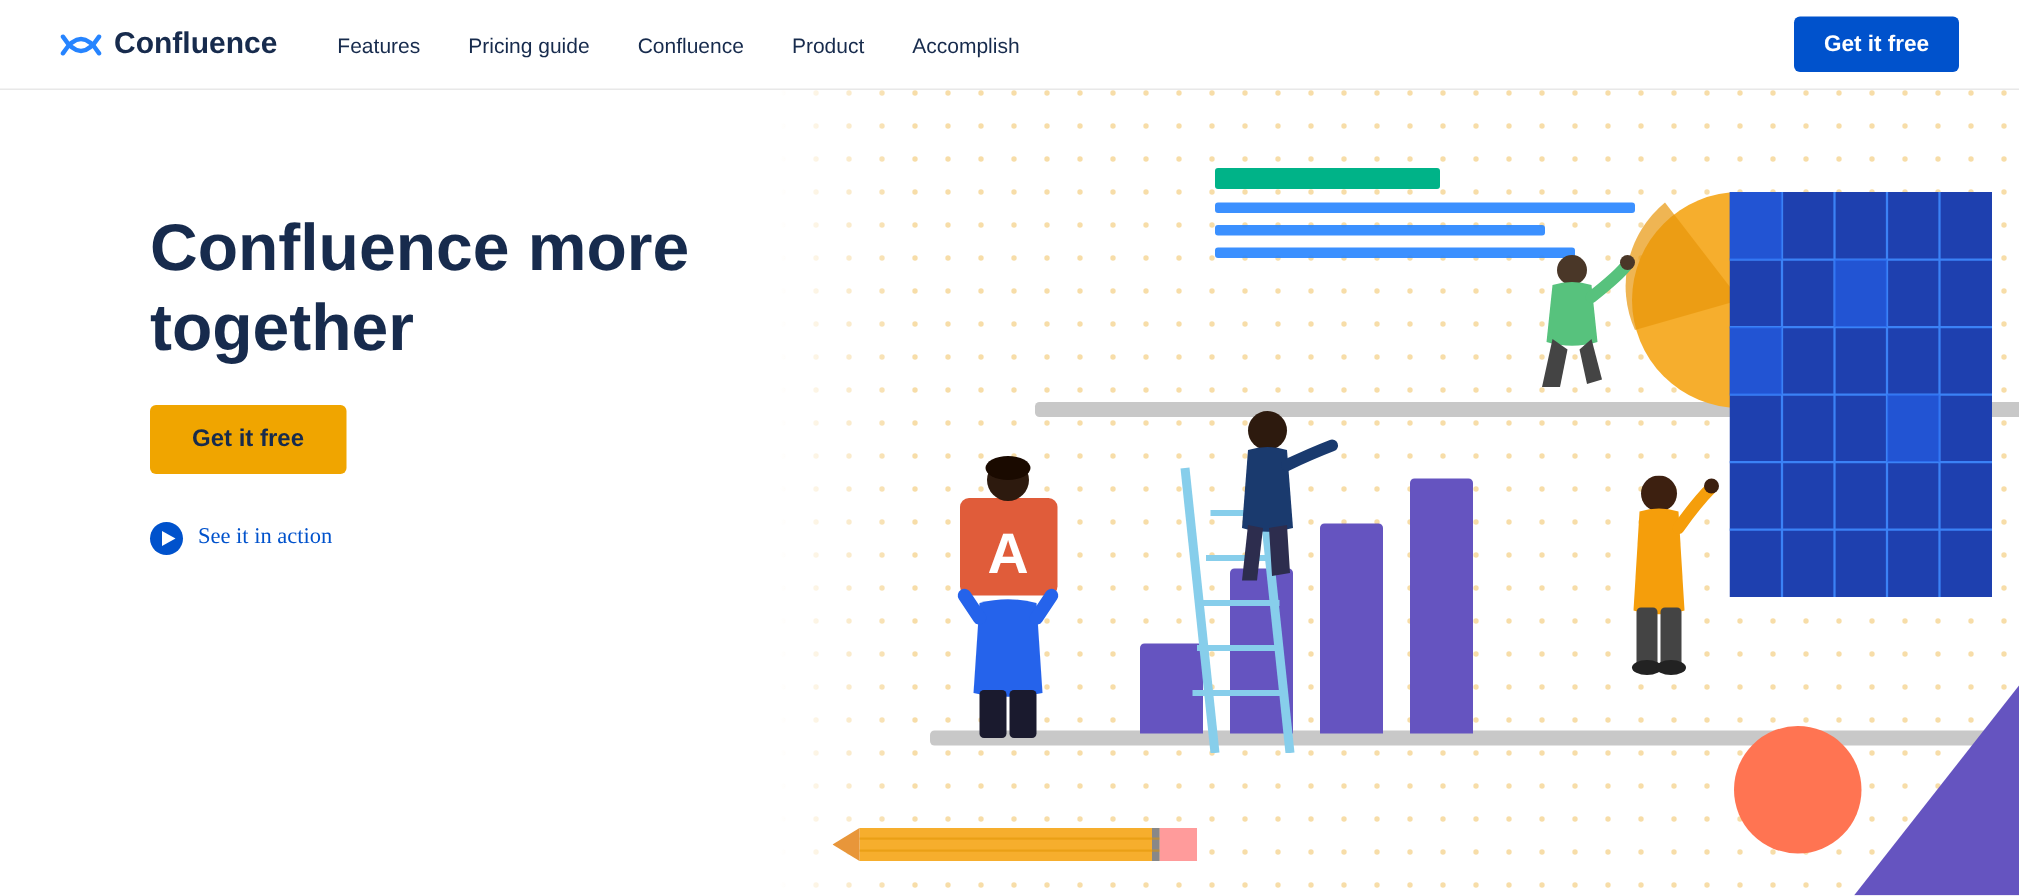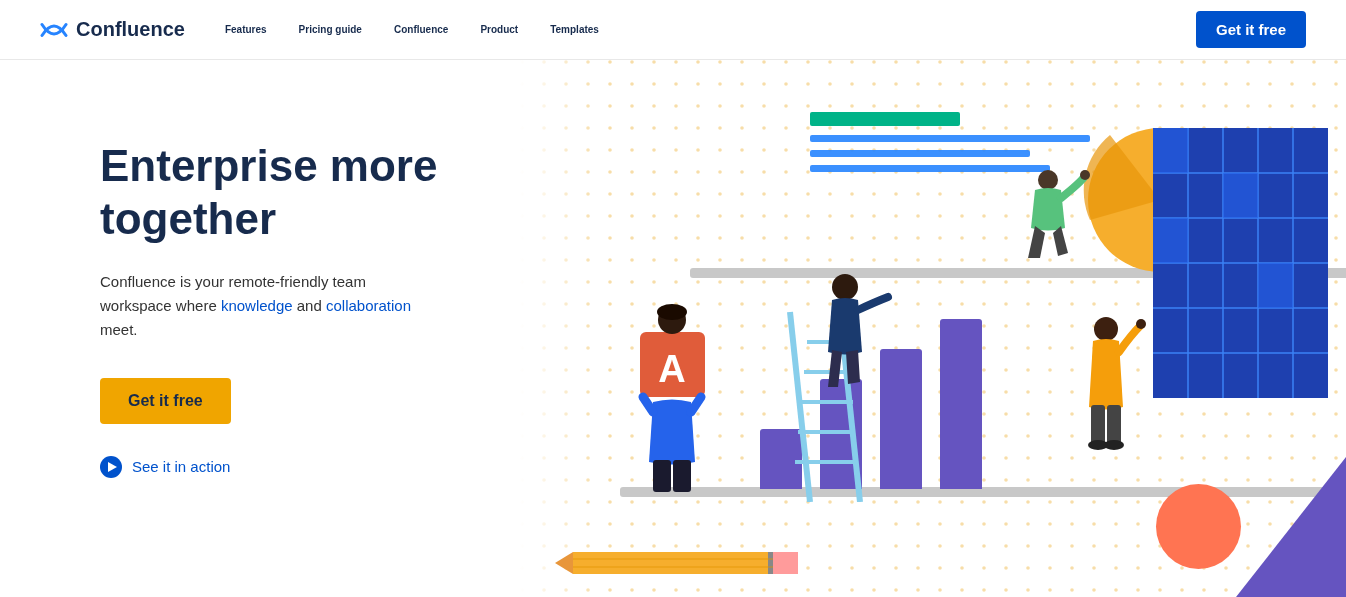--- a/index.html
+++ b/index.html
@@ -30,25 +30,24 @@
       font-size: 20px;
       font-weight: 600;
       color: #172b4d;
     }
     .nav-links {
       display: flex;
       gap: 32px;
       flex: 1;
     }
     .nav-link {
-      font-size: 10px;
+      font-size: 14px;
       color: #172b4d;
       text-decoration: none;
       cursor: pointer;
-      font-weight: bold;
     }
     .nav-cta {
       background: #0052cc;
       color: #fff;
       border: none;
       border-radius: 4px;
       padding: 10px 20px;
       font-size: 15px;
       font-weight: 600;
       cursor: pointer;
@@ -103,20 +102,21 @@
       margin-bottom: 32px;
     }
     .see-action {
       display: flex;
       align-items: center;
       gap: 10px;
       cursor: pointer;
       color: #0052cc;
       font-size: 15px;
       text-decoration: none;
+      font-family: Liberation Serif, serif;
     }
     .play-icon {
       width: 22px;
       height: 22px;
       background: #0052cc;
       border-radius: 50%;
       display: flex;
       align-items: center;
       justify-content: center;
       flex-shrink: 0;
@@ -152,32 +152,29 @@
       <path d="M2 19.5C5.5 14 10 10 14 10C18 10 22.5 14 26 19.5" stroke="#2684ff" stroke-width="3" stroke-linecap="round"></path>
       <path d="M2 8.5C5.5 14 10 18 14 18C18 18 22.5 14 26 8.5" stroke="#2684ff" stroke-width="3" stroke-linecap="round"></path>
     </svg>
     <span class="logo-text">Confluence</span>
   </div>
   <div class="nav-links">
     <a class="nav-link">Features</a>
     <a class="nav-link">Pricing guide</a>
     <a class="nav-link">Confluence</a>
     <a class="nav-link">Product</a>
-    <a class="nav-link">Templates</a>
+    <a class="nav-link">Accomplish</a>
   </div>
   <button class="nav-cta">Get it free</button>
 </nav>
 
 <div class="hero">
 
   <div class="hero-left">
-    <h1 class="hero-title">Enterprise more together</h1>
-    <p class="hero-subtitle">
-      <span>Confluence is your remote-friendly team workspace where </span><a href="#">knowledge</a><span> and </span><a href="#">collaboration</a><span> meet.</span>
-    </p>
+    <h1 class="hero-title">Confluence more together</h1>
     <button class="btn-get-free">Get it free</button>
     <a class="see-action">
       <div class="play-icon">
         <div class="play-triangle"></div>
       </div>
       <span>See it in action</span>
     </a>
   </div>
 
   <div class="hero-right">

